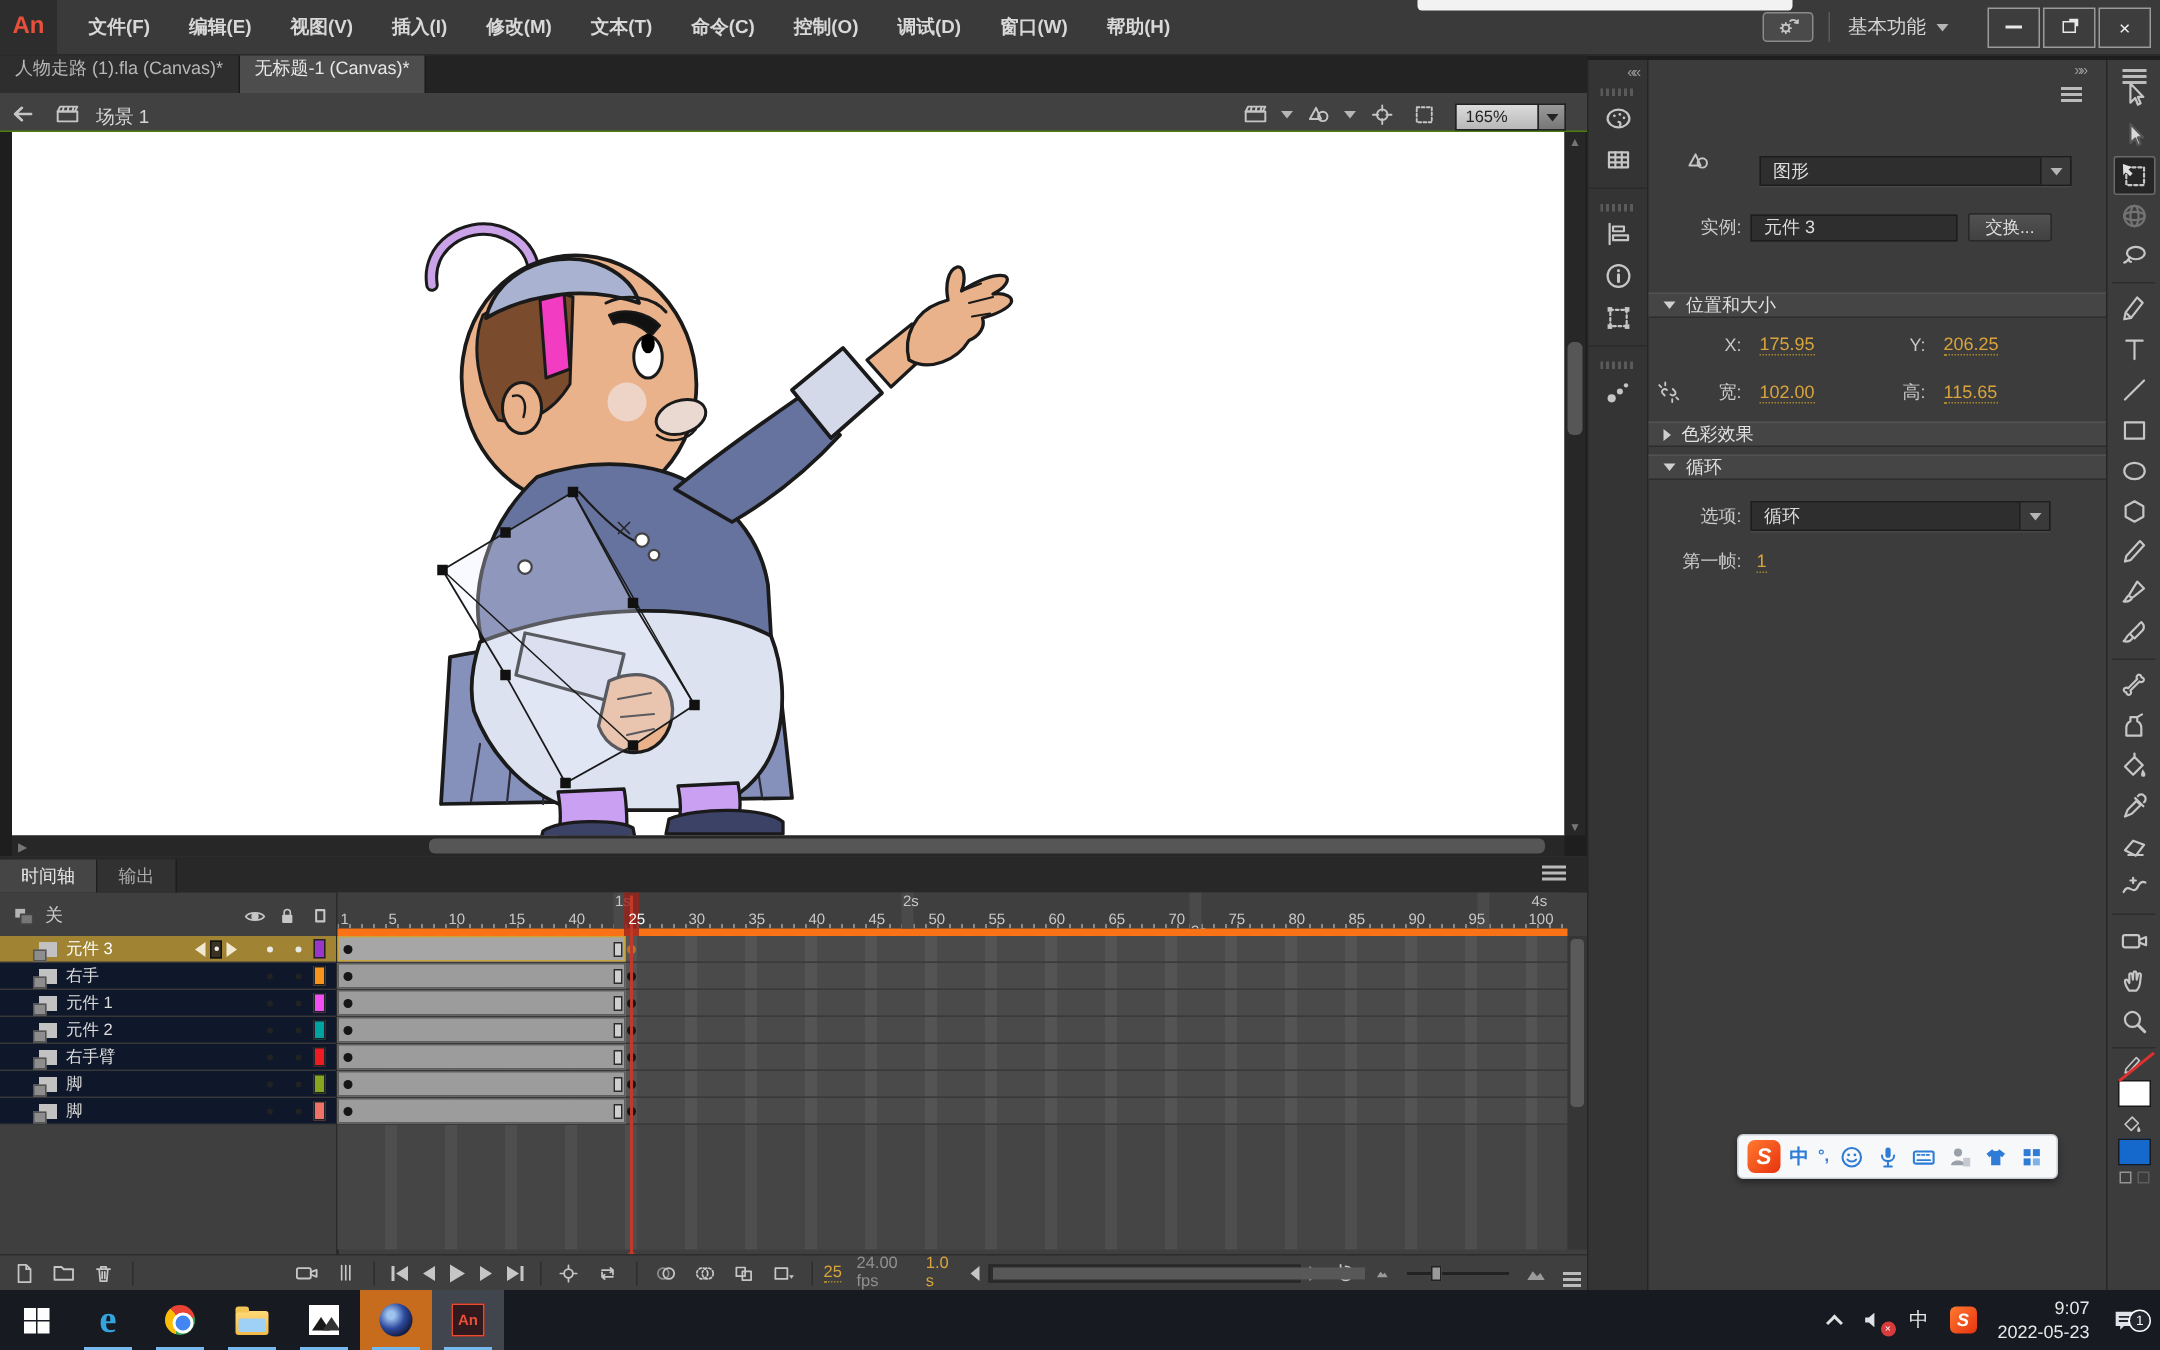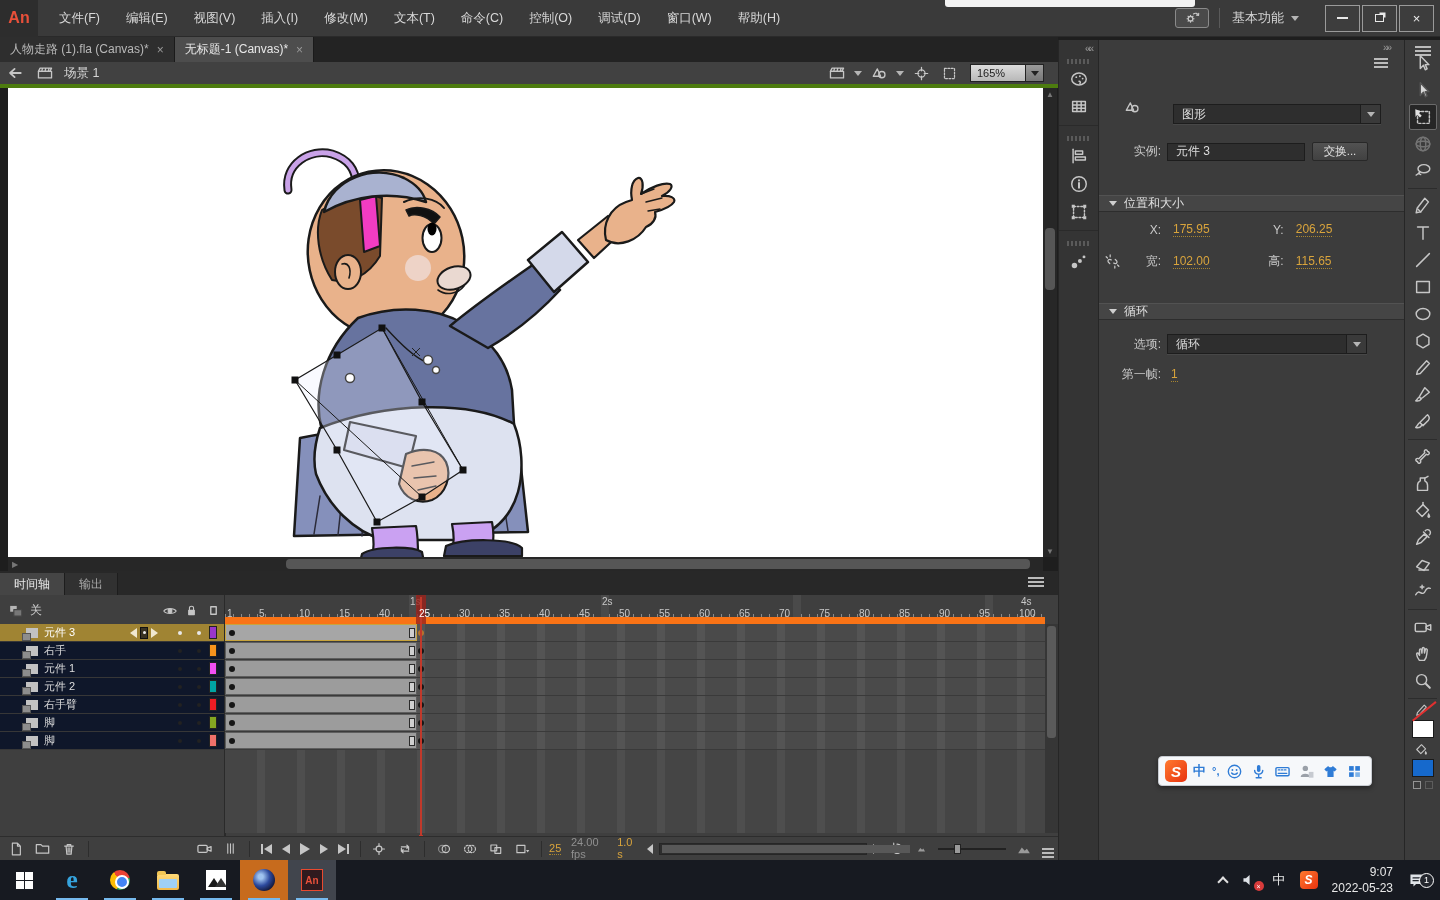--- a/index.html
+++ b/index.html
@@ -7,46 +7,46 @@
   #app{position:relative;width:1440px;height:900px;background:#1e1e1e;
        font-family:"Liberation Sans","DejaVu Sans",sans-serif;font-size:12px;color:#d0d0d0;overflow:hidden;}
   .abs{position:absolute;}
   svg{display:block;}
 
   
   #menubar{position:absolute;left:0;top:0;width:1440px;height:37px;background:#3a3a3a;
            border-bottom:1px solid #2a2a2a;display:flex;align-items:center;}
   #an-logo{width:38px;height:37px;background:#2d2d2d;color:#e8503a;font-weight:bold;font-size:16px;
            display:flex;align-items:center;justify-content:center;}
-  #menu-items{display:flex;align-items:flex-start;height:100%;margin-left:8px;}
+  #menu-items{display:flex;align-items:flex-start;height:100%;margin-left:8px;font-weight:bold;}
   .menu-item{padding:0 13px;height:100%;display:flex;align-items:center;color:#d8d8d8;font-size:12.5px;cursor:default;}
   #menubar .spacer{flex:1;}
   .ws-btn{width:34px;height:20px;border:1px solid #8a8a8a;border-radius:3px;background:#4a4a4a;
           display:flex;align-items:center;justify-content:center;margin-right:10px;}
   .vsep{width:1px;height:20px;background:#5a5a5a;margin-right:12px;}
   #workspace{display:flex;align-items:center;gap:7px;color:#d5d5d5;font-size:13px;margin-right:26px;}
   .dtri{width:0;height:0;border-left:4px solid transparent;border-right:4px solid transparent;border-top:5px solid #b5b5b5;}
   #win-controls{display:flex;align-items:flex-start;gap:2px;margin-right:6px;}
   .winbtn{width:35px;height:27px;border:1px solid #9a9a9a;background:rgba(70,70,70,.3);
           display:flex;align-items:center;justify-content:center;color:#eee;}
   .winbtn .mini{width:11px;height:2px;background:#e8e8e8;}
   .winbtn .rest{width:9px;height:8px;border:1.5px solid #e8e8e8;box-shadow:3px -3px 0 -1.5px #e8e8e8;}
   .winbtn.close{font-size:13px;}
   #white-sliver{left:945px;top:0;width:250px;height:7px;background:#f2f2f2;border-radius:0 0 3px 3px;}
 
   
   #tabbar{position:absolute;left:0;top:37px;width:1058px;height:25px;background:#232323;display:flex;align-items:flex-end;}
   .doc-tab{height:25px;display:flex;align-items:center;gap:8px;padding:0 10px;background:#2e2e2e;
-           border-right:1px solid #1a1a1a;color:#b8b8b8;font-size:12px;}
+           border-right:1px solid #1a1a1a;color:#b8b8b8;font-size:12px;flex-direction:column;}
   .doc-tab.active{background:#4d4d4d;color:#e8e8e8;}
   .tab-close{color:#999;font-size:12px;}
 
   
   #editbar{position:absolute;left:0;top:62px;width:1058px;height:26px;background:#414141;
-           border-bottom:4px solid #4d7c0f;display:flex;align-items:center;}
+           border-bottom:1px solid #4d7c0f;display:flex;align-items:flex-end;}
   #editbar .ico{width:22px;height:22px;display:flex;align-items:center;justify-content:center;}
   #scene-label{color:#d5d5d5;margin-left:8px;font-size:12.5px;}
   #editbar .spacer{flex:1;}
   .eb-group{display:flex;align-items:center;gap:6px;margin-right:10px;}
   .zoom-combo{display:flex;margin-right:14px;}
   .zoom-val{width:56px;height:18px;background:linear-gradient(#dcdcdc,#b8b8b8);color:#222;font-size:11px;
             display:flex;align-items:center;padding-left:6px;border:1px solid #222;}
   .zoom-dd{width:18px;height:18px;background:linear-gradient(#9a9a9a,#777);border:1px solid #222;border-left:none;
            display:flex;align-items:center;justify-content:center;}
   .zoom-dd .dtri{border-top-color:#222;}
@@ -80,21 +80,21 @@
   .lnav .t-l{width:0;height:0;border-top:5px solid transparent;border-bottom:5px solid transparent;border-right:7px solid #f0e8d0;}
   .lnav .t-r{width:0;height:0;border-top:5px solid transparent;border-bottom:5px solid transparent;border-left:7px solid #f0e8d0;}
   .lnav .nbox{width:8px;height:12px;background:#3a3322;border:1px solid #111;display:flex;align-items:center;justify-content:center;}
   .lnav .nbox i{width:3px;height:3px;background:#eee;border-radius:50%;}
   .ldot{position:absolute;width:4px;height:4px;border-radius:50%;background:#e8e8e8;top:7px;}
   .lrow:not(.sel) .ldot{background:#222;}
   .ldot.v{left:178px;} .ldot.k{left:197px;}
   .lswatch{position:absolute;left:209px;top:2px;width:8px;height:13px;border:1px solid #222;}
   #tl-divider{position:absolute;left:224px;top:24px;width:2px;bottom:24px;background:#2a2a2a;}
 
-  #ruler{position:absolute;left:225px;top:24px;width:820px;height:29px;background:#3f3f3f;border-bottom:7px solid #f97316;overflow:hidden;}
+  #ruler{position:absolute;left:225px;top:24px;width:820px;height:29px;background:#3f3f3f;border-bottom:5px solid #f97316;overflow:hidden;}
   .sec-label{position:absolute;top:1px;font-size:10px;color:#c8c8c8;}
   .sec-col{position:absolute;top:0;width:8px;height:29px;background:#4a4a4a;}
   .ruler-num{position:absolute;top:13px;font-size:10px;color:#c8c8c8;}
   #ruler-ticks{position:absolute;left:0;bottom:0;width:100%;height:3px;
       background:repeating-linear-gradient(90deg,#8a8a8a 0 1px,transparent 1px 8px);}
   #frame-rows{position:absolute;left:225px;top:53px;width:820px;}
   .frow{position:relative;width:820px;height:18px;border-bottom:1px solid #3a3a3a;
         background:repeating-linear-gradient(90deg,#4a4a4a 0 32px,#545454 32px 40px);}
   .fspan{position:absolute;left:0;top:0;width:192px;height:17px;background:#9c9c9c;border:1px solid #5e5e5e;}
   .fspan.sel{border-color:#c8a43c;background:#a6a6a6;}
@@ -826,20 +826,24 @@
       <span style="width:26px;display:flex;justify-content:center">
           <svg width="17" height="17" viewBox="0 0 22 22" fill="none" stroke="#c6c6c6" stroke-width="1.6" stroke-linecap="round" stroke-linejoin="round">
             <path d="M8,5 V2.5 M4.5,6.5 L2.8,4.8 M14,17 V19.5 M17.5,15.5 L19.2,17.2 M9.5,9 C7,7 3.8,9.5 5.8,12 L7.5,13.8 M12.5,13 C15,15 18.2,12.5 16.2,10 L14.5,8.2"></path>
           </svg>
         </span>
       <span class="plabel" style="width:48px"><span class="vlab">宽:</span></span>
       <span class="val">102.00</span>
       <span class="plabel" style="width:86px"><span class="vlab">高:</span></span>
       <span class="val">115.65</span>
     </div>
+    <div class="sec-hdr" style="top:241px">
+      <span class="sec-tri closed"></span>
+      <span>色彩效果</span>
+    </div>
     <div class="sec-hdr" style="top:263px">
       <span class="sec-tri open"></span>
       <span>循环</span>
     </div>
     <div class="prow" style="top:294px;">
       <span class="plabel">选项:</span>
       <div class="dd" style="max-width:200px">
         <span>循环</span>
         <span class="ddbtn">
             <span class="dtri"></span>

